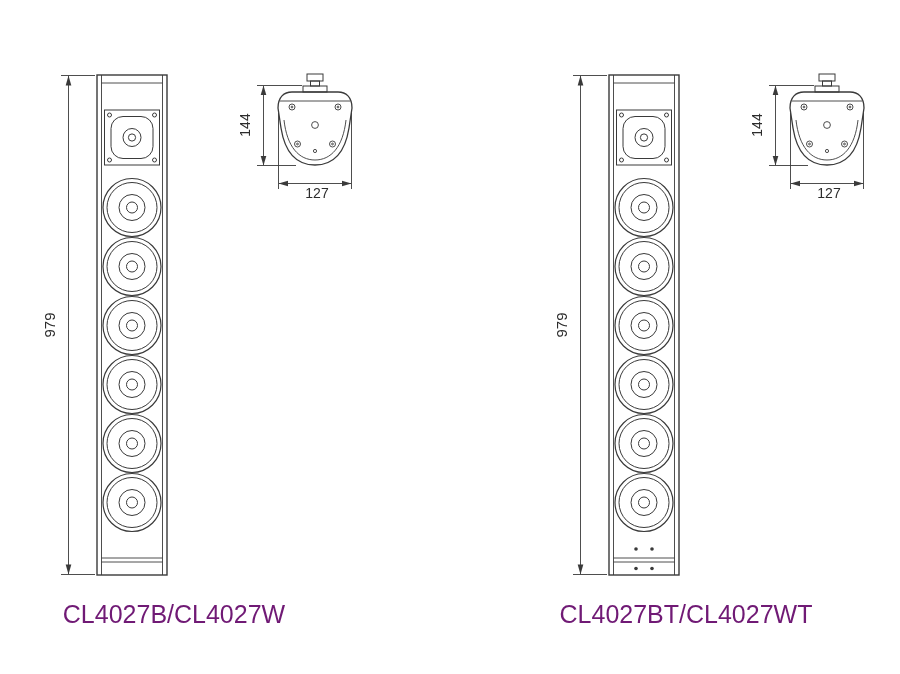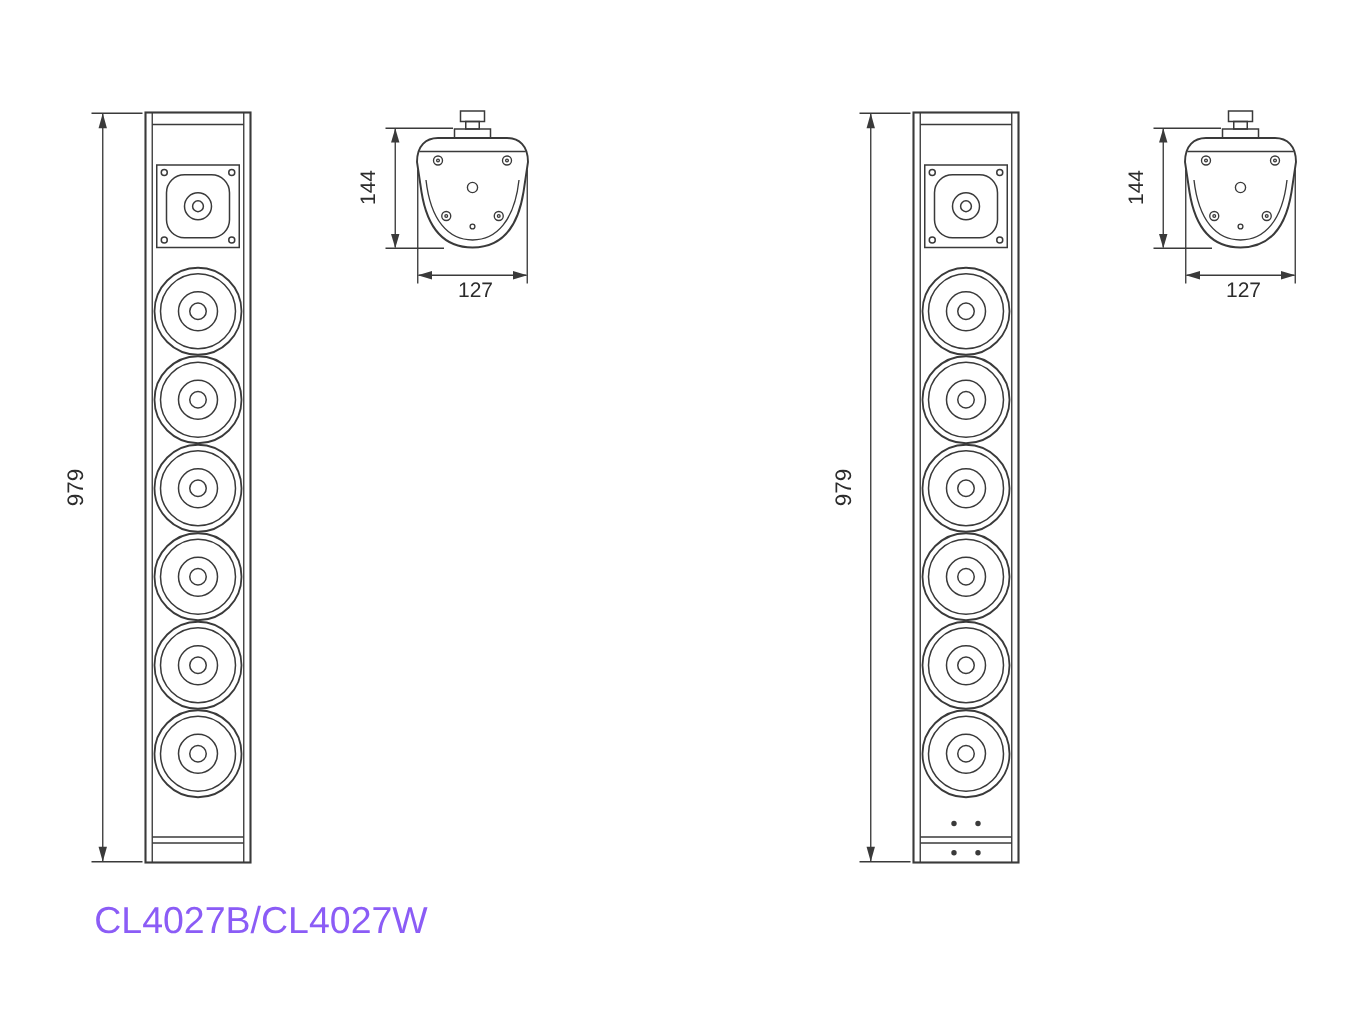--- a/index.html
+++ b/index.html
@@ -2,21 +2,21 @@
 <html><head>
 <meta charset="utf-8">
 <style>
   html,body{margin:0;padding:0;background:#ffffff;}
   .canvas{position:relative;width:900px;height:674px;background:#ffffff;
           font-family:"Liberation Sans",sans-serif;overflow:hidden;}
   .group{position:absolute;top:60px;width:430px;height:614px;}
   .group.left{left:40px;}
   .group.right{left:552px;}
   .model-label{position:absolute;top:540px;left:0;width:268px;text-align:center;
-               font-size:25px;color:#8b5cf6;}
+               font-size:25px;color:#701a75;}
   svg{display:block;}
   svg text{font-family:"Liberation Sans",sans-serif;}
 </style>
 </head>
 <body>
 
 <div class="canvas">
 
   <div class="group left">
     <svg width="430" height="530" viewBox="0 0 430 530">
@@ -249,15 +249,16 @@
             <polygon points="311.5,123.5 302,120.7 302,126.3" fill="#3a3a3a" stroke="none"></polygon>
           </g>
         </g>
       </g>
 
       <text transform="rotate(-90 15 265)" x="15" y="265" text-anchor="middle" font-size="15" fill="#2c2c2c">979</text>
       <text transform="rotate(-90 210 65)" x="210" y="65" text-anchor="middle" font-size="14" fill="#2c2c2c">144</text>
       <text x="277" y="138" text-anchor="middle" font-size="14" fill="#2c2c2c">127</text>
     </svg>
 
+    <div class="model-label">CL4027BT/CL4027WT</div>
   </div>
 
 </div>
 
 </body></html>

